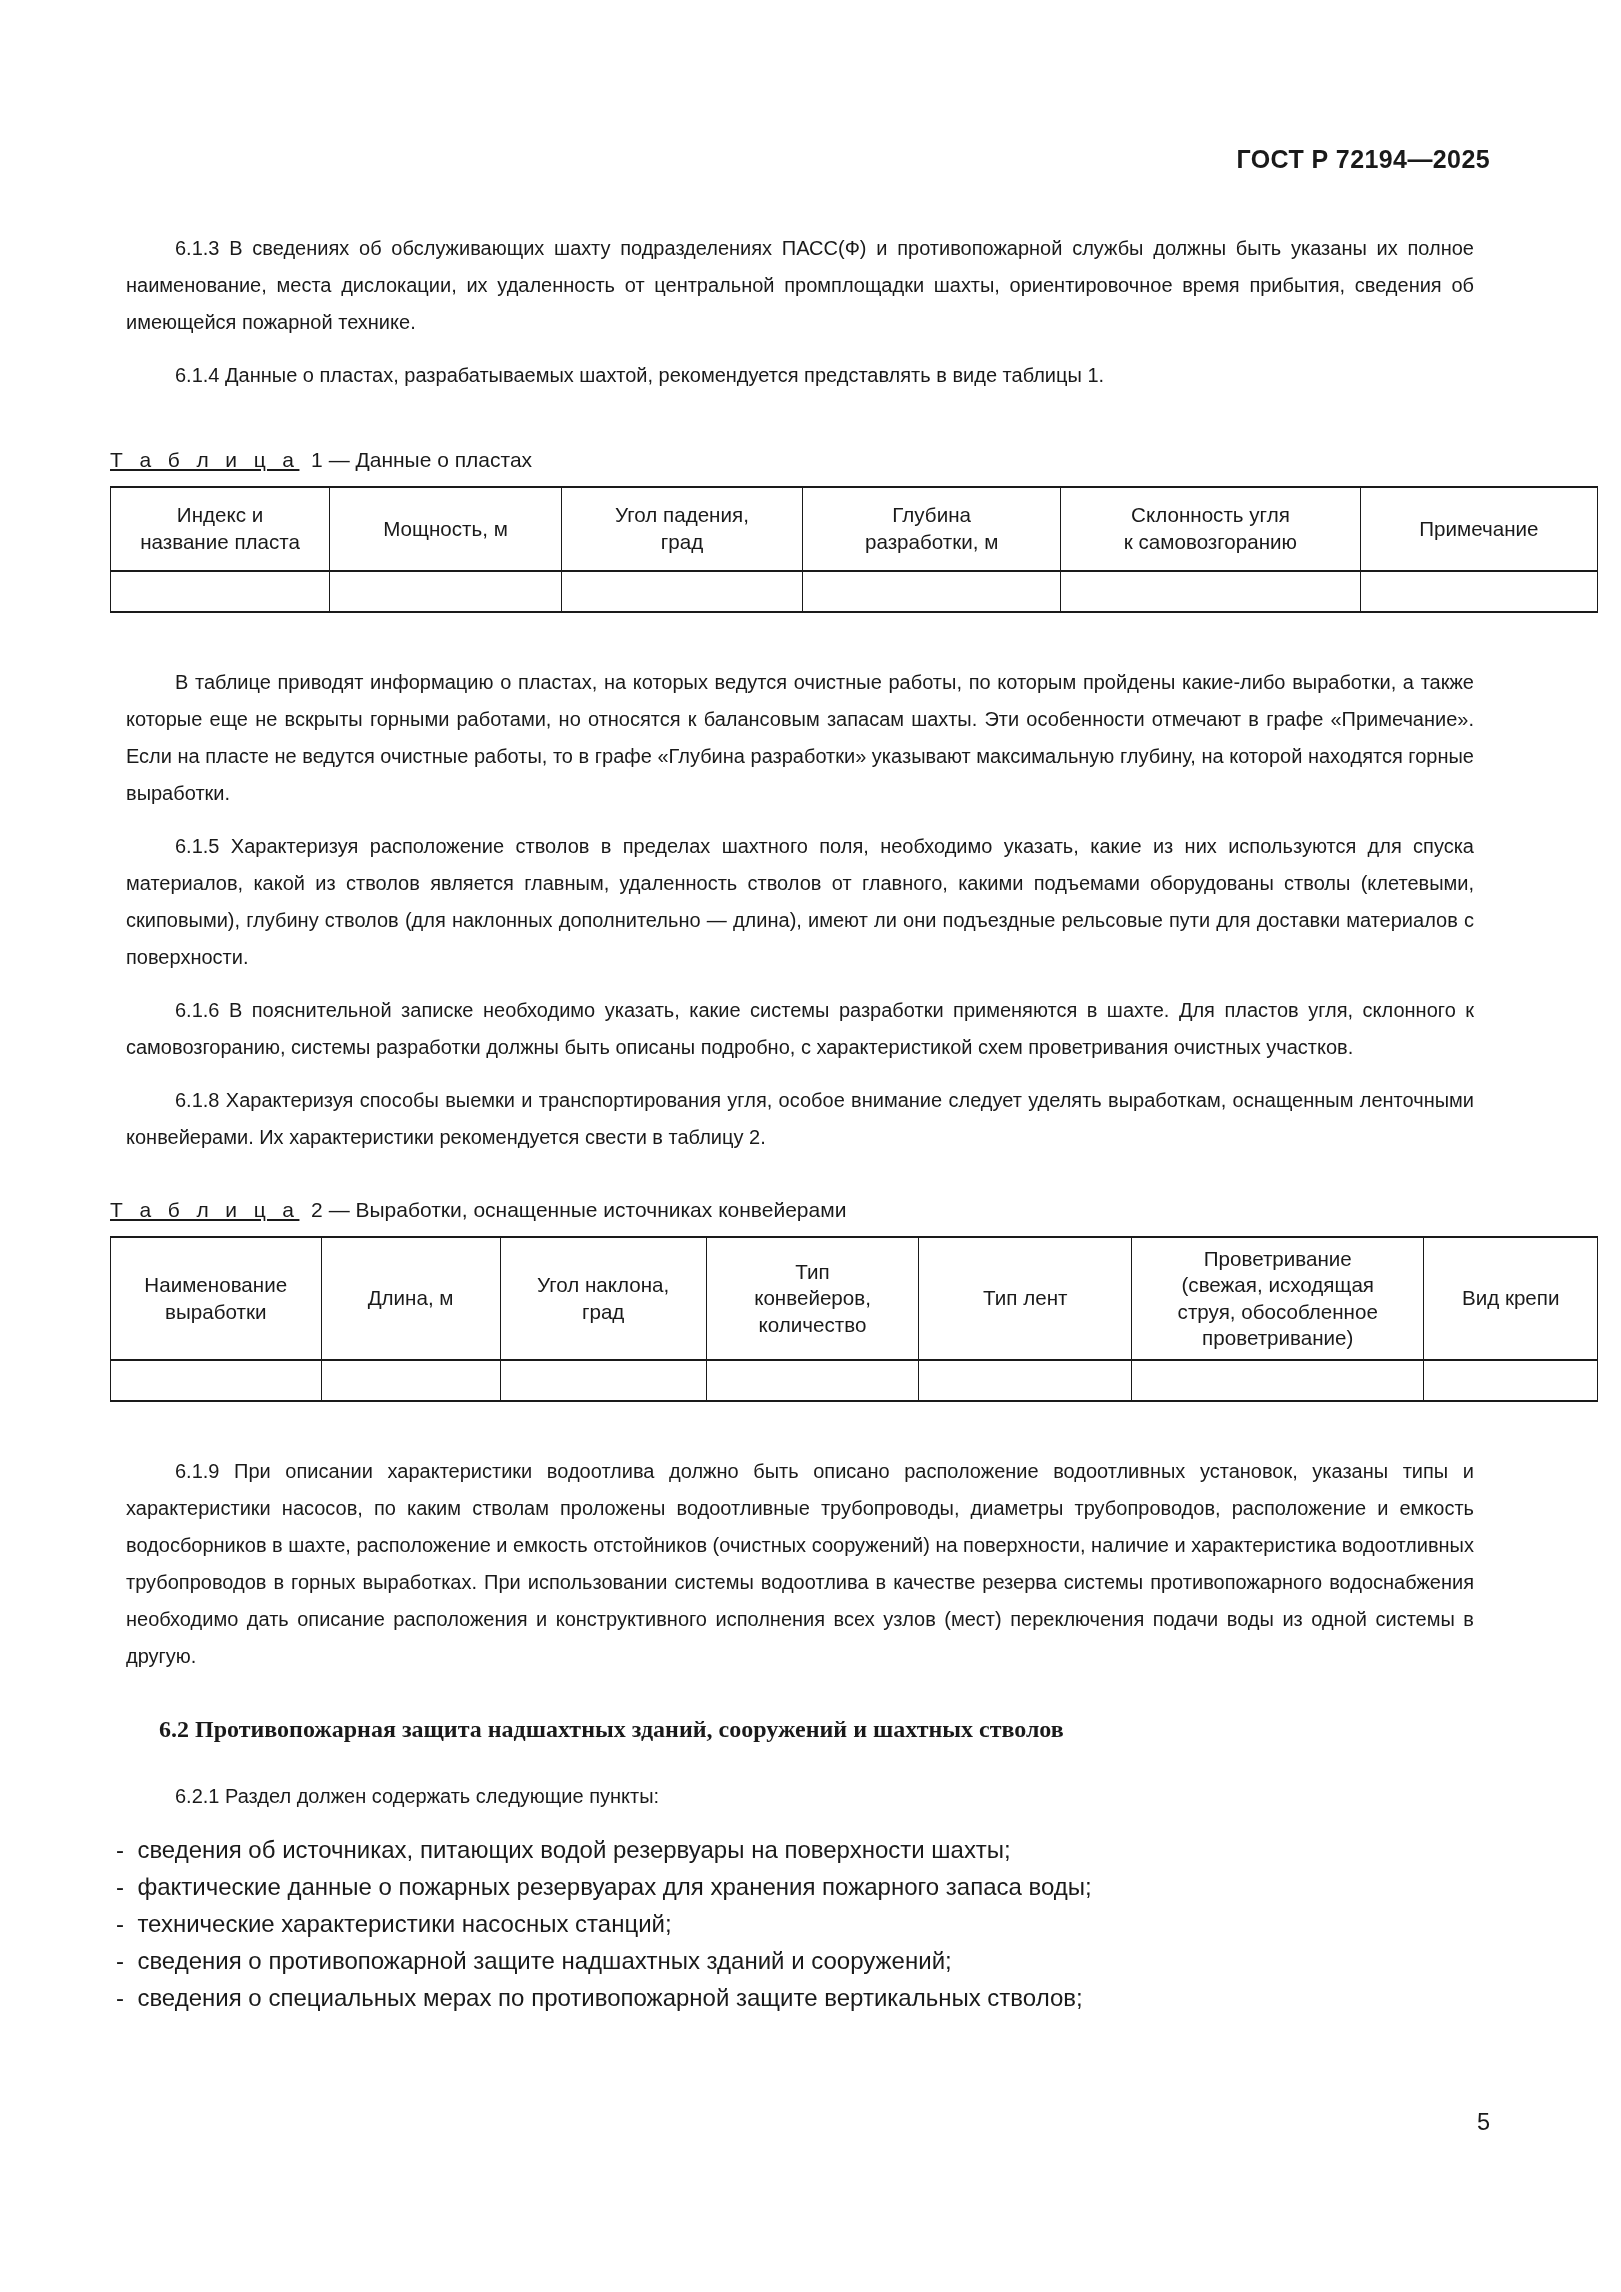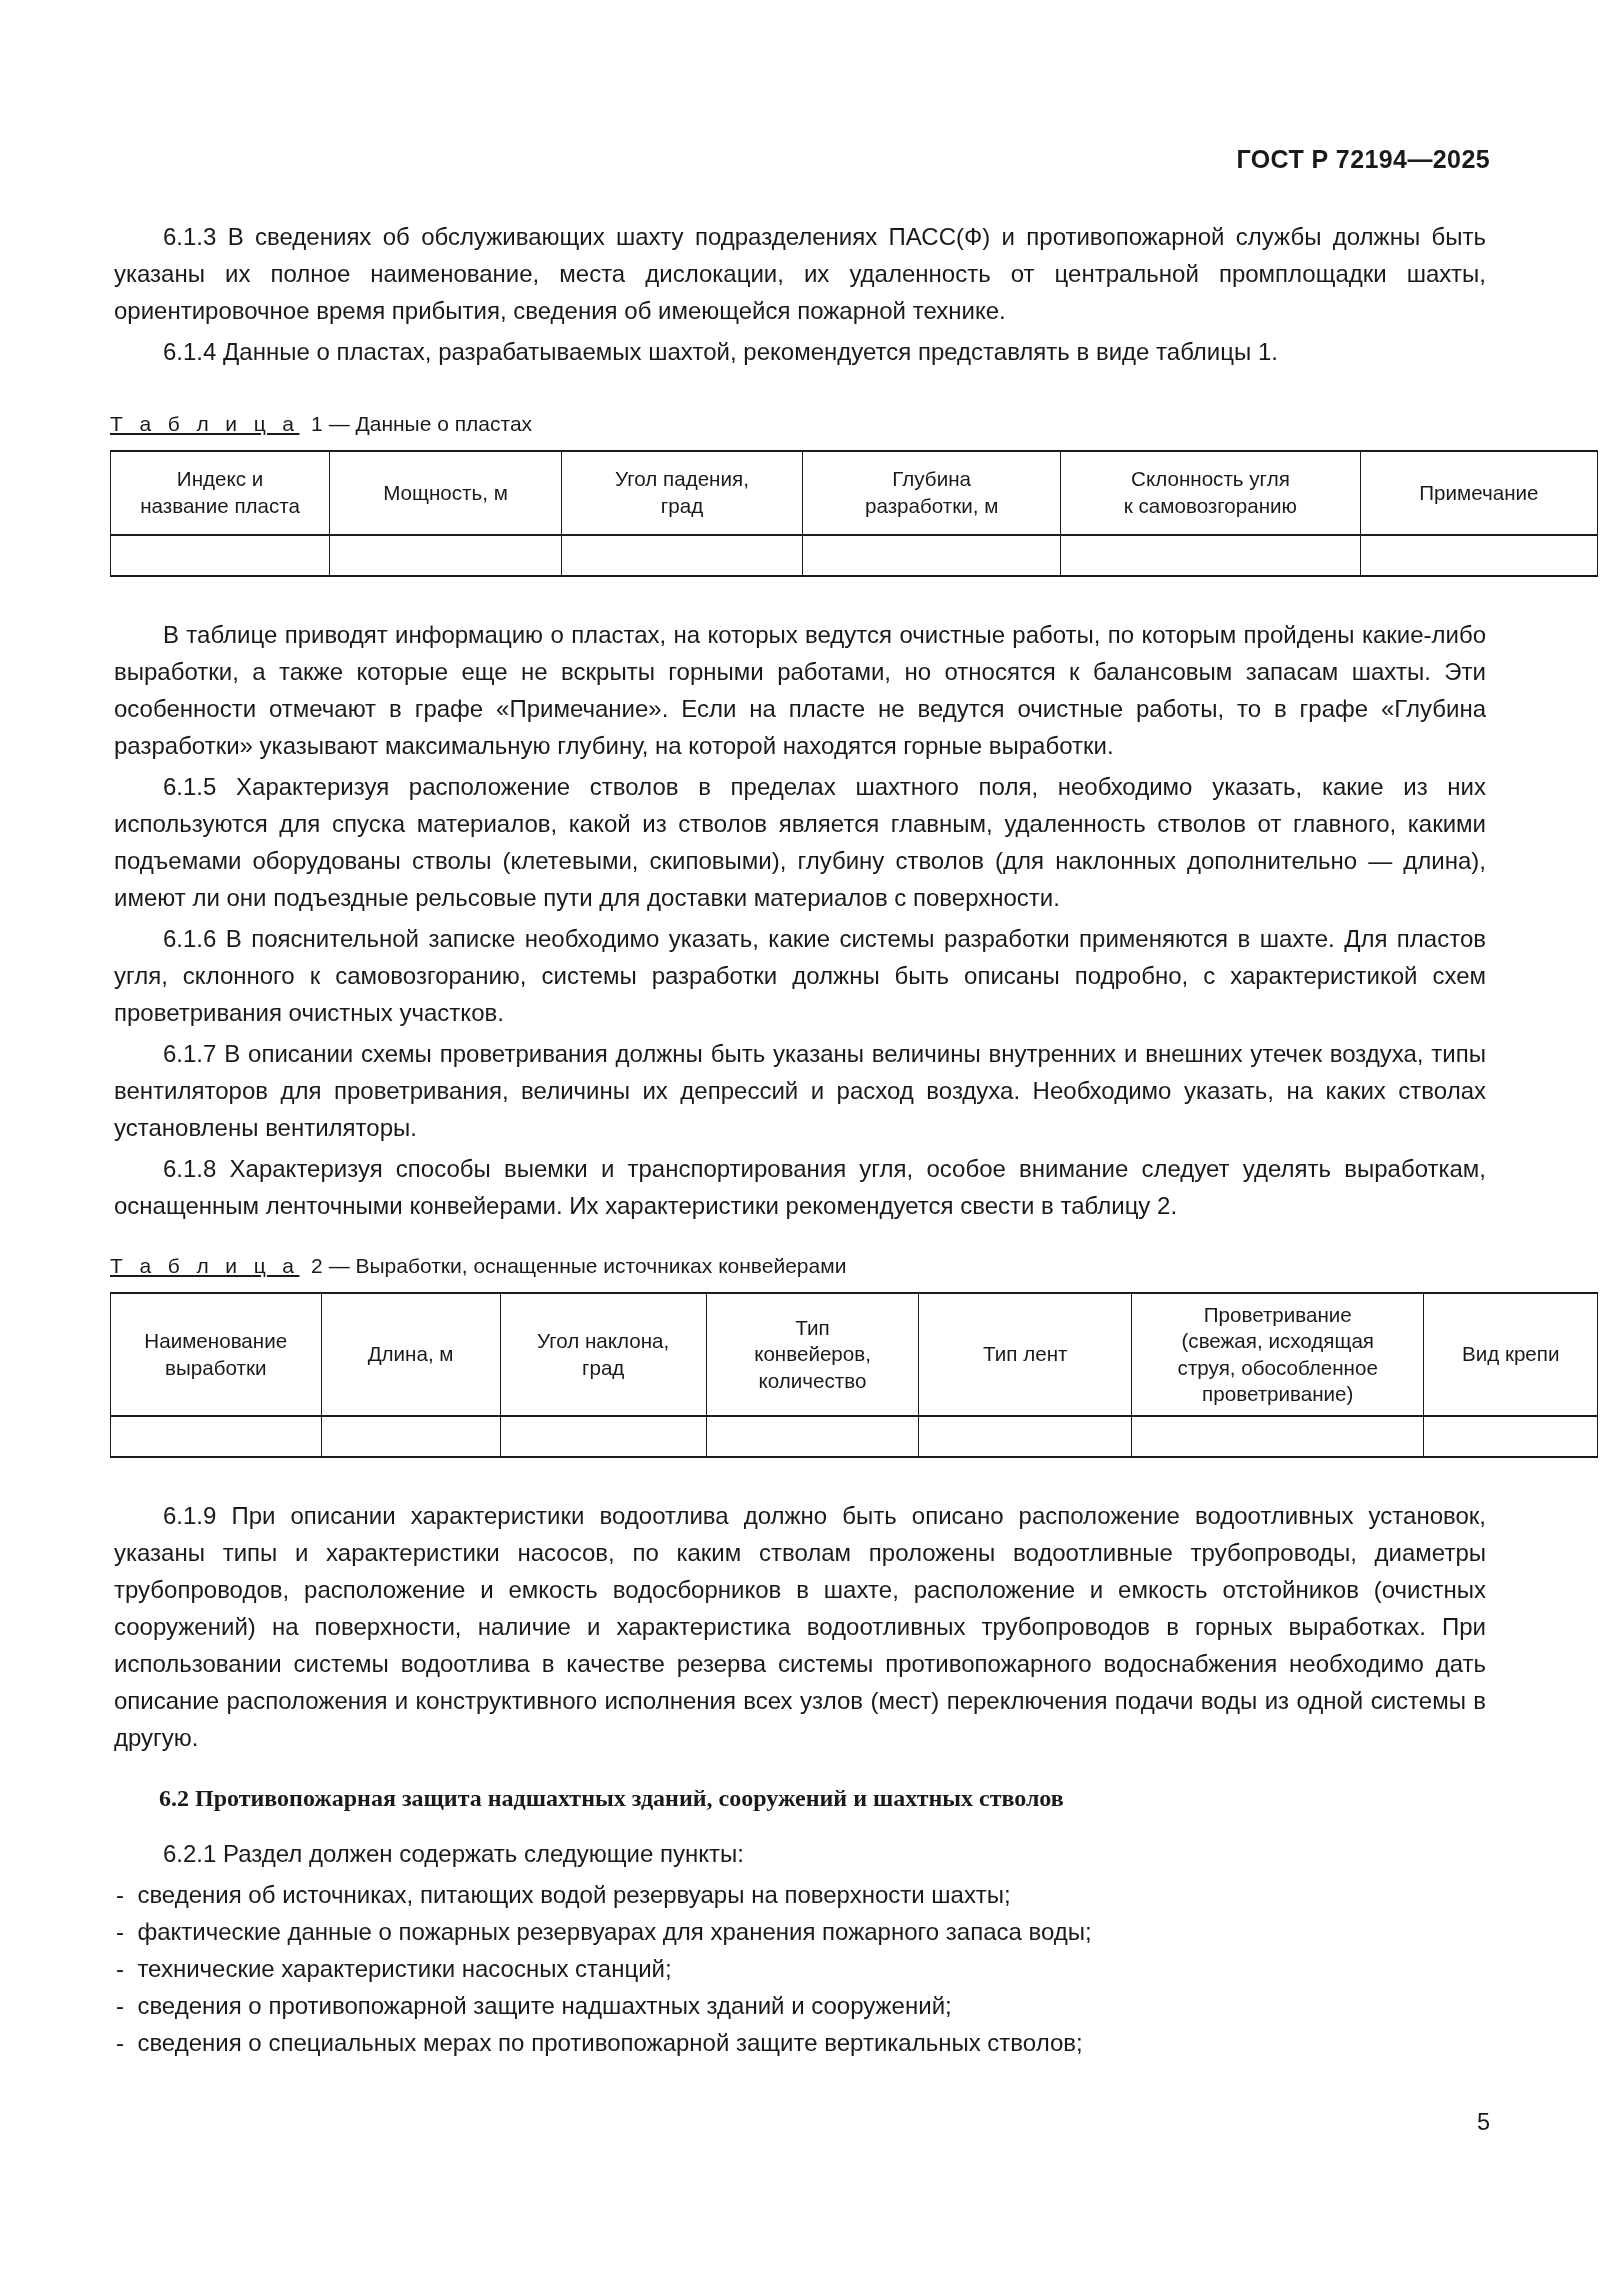--- a/index.html
+++ b/index.html
@@ -32,22 +32,22 @@
     letter-spacing: 0.4px;
     white-space: nowrap;
   }
   .content {
     position: absolute;
     left: 110px;
     top: 214px;
     width: 1380px;
   }
   p.body-text {
-    margin: 4px;
-    font-size: 24px;
+    margin: 16px;
+    font-size: 20px;
     line-height: 37px;
     text-align: justify;
     text-indent: 49px;
     hyphens: manual;
   }
   .tbl-caption {
     margin: 0;
     font-size: 21px;
     line-height: 29px;
     white-space: nowrap;
@@ -175,21 +175,20 @@
     </table>
 
     <div class="sp-36"></div>
 
     <p class="body-text">В таблице приводят информацию о пластах, на которых ведутся очистные работы, по которым пройдены какие-либо выработки, а также которые еще не вскрыты горными работами, но относятся к балансовым запасам шахты. Эти особенности отмечают в графе «Примечание». Если на пласте не ведутся очистные работы, то в графе «Глубина разработки» указывают максимальную глубину, на кото­рой находятся горные выработки.</p>
 
     <p class="body-text">6.1.5 Характеризуя расположение стволов в пределах шахтного поля, необходимо указать, какие из них используются для спуска материалов, какой из стволов является главным, удаленность стволов от главного, какими подъемами оборудованы стволы (клетевыми, скиповыми), глубину стволов (для на­клонных дополнительно — длина), имеют ли они подъездные рельсовые пути для доставки материалов с поверхности.</p>
 
     <p class="body-text">6.1.6 В пояснительной записке необходимо указать, какие системы разработки применяются в шахте. Для пластов угля, склонного к самовозгоранию, системы разработки должны быть описаны под­робно, с характеристикой схем проветривания очистных участков.</p>
 
-    <p class="body-text">6.1.7 В описании схемы проветривания должны быть указаны величины внутренних и внешних утечек воздуха, типы вентиляторов для проветривания, величины их депрессий и расход воздуха. Не­обходимо указать, на каких стволах установлены вентиляторы.</p>
 
     <p class="body-text">6.1.8 Характеризуя способы выемки и транспортирования угля, особое внимание следует уде­лять выработкам, оснащенным ленточными конвейерами. Их характеристики рекомендуется свести в таблицу 2.</p>
 
     <div class="sp-24"></div>
 
     <p class="tbl-caption">
       <span class="tword">Т а б л и ц а</span><span class="tnum">&nbsp; </span><span>2</span>&nbsp;<span>— Выработки, оснащенные источниках конвейерами</span>
     </p>
 
     <div class="sp-12"></div>

